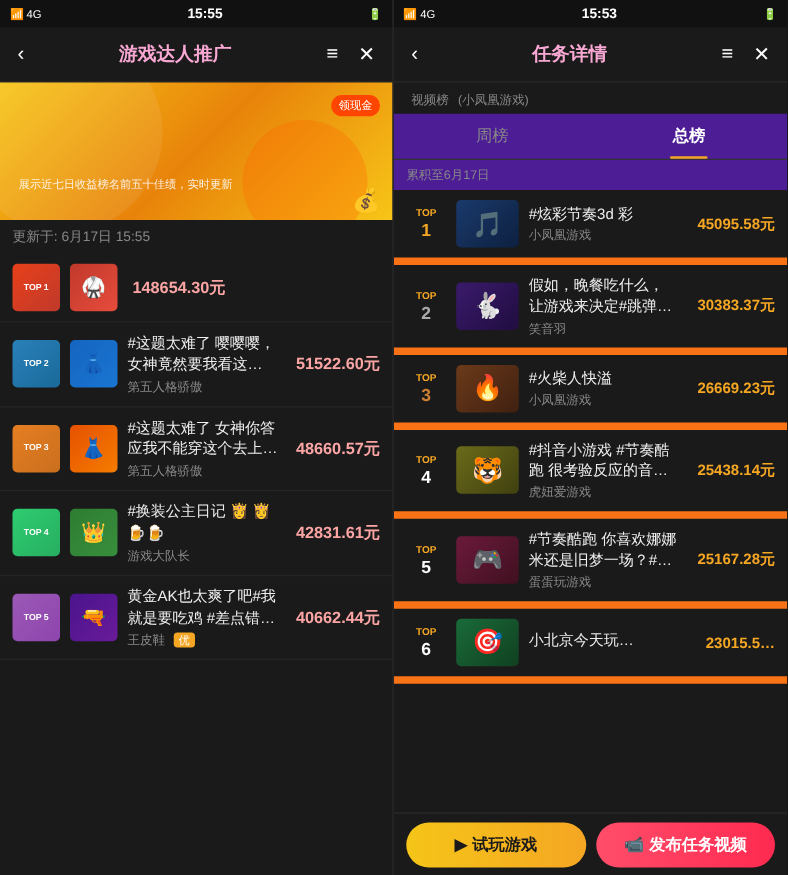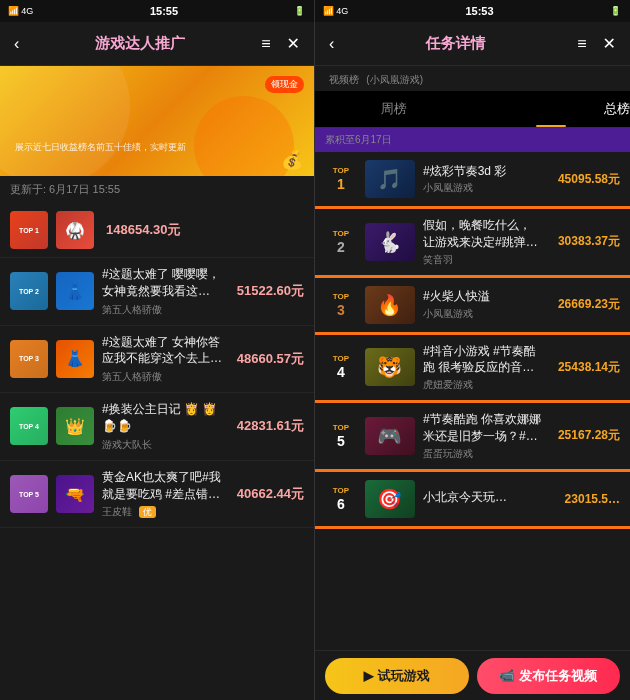--- a/index.html
+++ b/index.html
@@ -230,37 +230,36 @@
     }
     .section-label span {
       font-size: 10px;
       color: #888;
       margin-left: 4px;
     }
 
     .tabs-row {
       display: flex;
       border-bottom: 1px solid #333;
-      background: #000000;
+      background: #4c1d95;
     }
     .tab {
       flex: 1;
       height: 36px;
       display: flex;
       align-items: center;
       justify-content: center;
       font-size: 13px;
       color: #888;
       cursor: pointer;
       position: relative;
     }
     .tab.active {
       color: #fff;
-      font-weight: normal;
-      justify-content: flex-end;
+      font-weight: bold;
     }
     .tab.active::after {
       content: '';
       position: absolute;
       bottom: 0;
       left: 50%;
       transform: translateX(-50%);
       width: 30px;
       height: 2px;
       background: #f5a623;
@@ -272,21 +271,21 @@
       font-size: 10px;
       color: #888;
       background: #4c1d95;
     }
 
     
     .r-list-item {
       display: flex;
       align-items: center;
       padding: 8px 10px;
-      border-bottom: 3px solid #f97316;
+      border-bottom: 6px solid #f97316;
       gap: 8px;
     }
 
     .r-rank-badge {
       min-width: 32px;
       font-size: 11px;
       font-weight: bold;
       color: #fff;
       text-align: center;
       display: flex;

